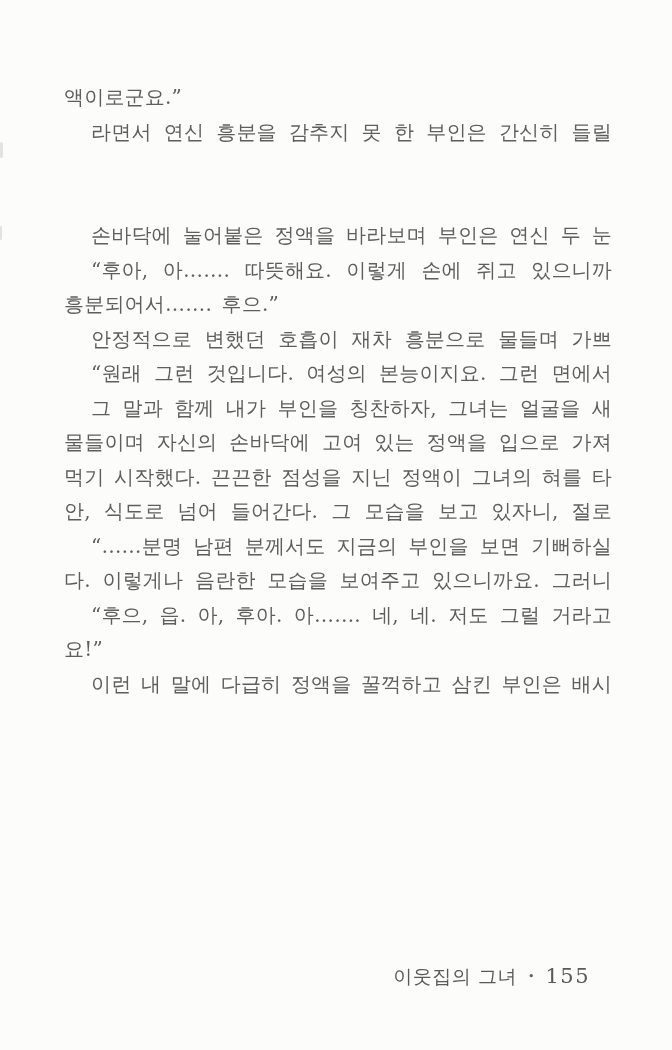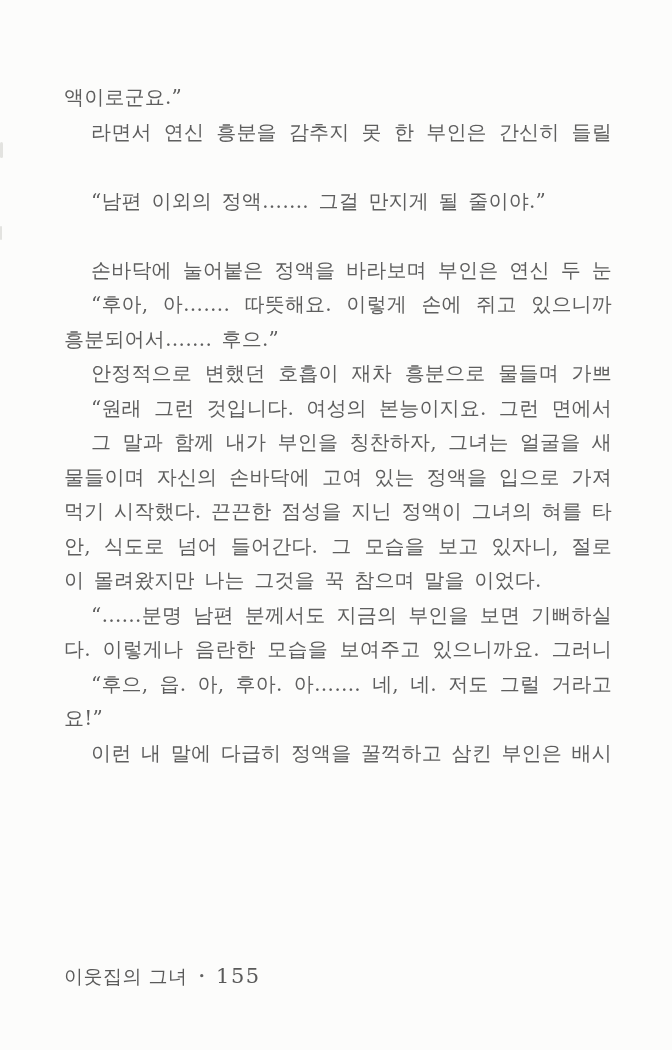--- a/index.html
+++ b/index.html
@@ -42,20 +42,21 @@
     text-align-last: justify;
   }
   .line.blank {
     height: 34.5px;
   }
   .footer {
     position: absolute;
     top: 961px;
     left: 64px;
     width: 526px;
+    text-align: right;
     color: #5a5a5a;
     font-size: 19px;
     line-height: 30px;
     white-space: nowrap;
   }
   .footer .book-title {
     letter-spacing: 0.5px;
   }
   .footer .dot {
     display: inline-block;
@@ -81,32 +82,30 @@
 <body>
 
 <div class="page">
   <div class="artifact a1"></div>
   <div class="artifact a2"></div>
 
   <div class="text-block">
       <div class="line">액이로군요.”</div>
       <div class="line indent fill">라면서 연신 흥분을 감추지 못 한 부인은 간신히 들릴 만큼 작</div>
       <div class="line blank"></div>
-      <div class="line indent">“남편 이외의 정액……. 그걸 만지게 될 줄이야.”</div>
       <div class="line blank"></div>
       <div class="line indent fill">손바닥에 눌어붙은 정액을 바라보며 부인은 연신 두 눈을 반짝</div>
       <div class="line indent fill">“후아, 아……. 따뜻해요. 이렇게 손에 쥐고 있으니까 어쩐지</div>
       <div class="line">흥분되어서……. 후으.”</div>
       <div class="line indent fill">안정적으로 변했던 호흡이 재차 흥분으로 물들며 가쁘게 터져</div>
       <div class="line indent fill">“원래 그런 것입니다. 여성의 본능이지요. 그런 면에서 부인은</div>
       <div class="line indent fill">그 말과 함께 내가 부인을 칭찬하자, 그녀는 얼굴을 새빨갛게</div>
       <div class="line fill">물들이며 자신의 손바닥에 고여 있는 정액을 입으로 가져가 핥아</div>
       <div class="line fill">먹기 시작했다. 끈끈한 점성을 지닌 정액이 그녀의 혀를 타고 입</div>
       <div class="line fill">안, 식도로 넘어 들어간다. 그 모습을 보고 있자니, 절로 흥분감</div>
-      <div class="line">이 몰려왔지만 나는 그것을 꾹 참으며 말을 이었다.</div>
       <div class="line indent fill">“……분명 남편 분께서도 지금의 부인을 보면 기뻐하실 겁니</div>
       <div class="line fill">다. 이렇게나 음란한 모습을 보여주고 있으니까요. 그러니 자신감</div>
       <div class="line indent fill">“후으, 읍. 아, 후아. 아……. 네, 네. 저도 그럴 거라고 생각해</div>
       <div class="line">요!”</div>
       <div class="line indent fill">이런 내 말에 다급히 정액을 꿀꺽하고 삼킨 부인은 배시시 웃</div>
     </div>
 
   <div class="footer">
     <span class="book-title">이웃집의 그녀</span><span class="dot">•</span><span class="page-number">155</span>
   </div>

